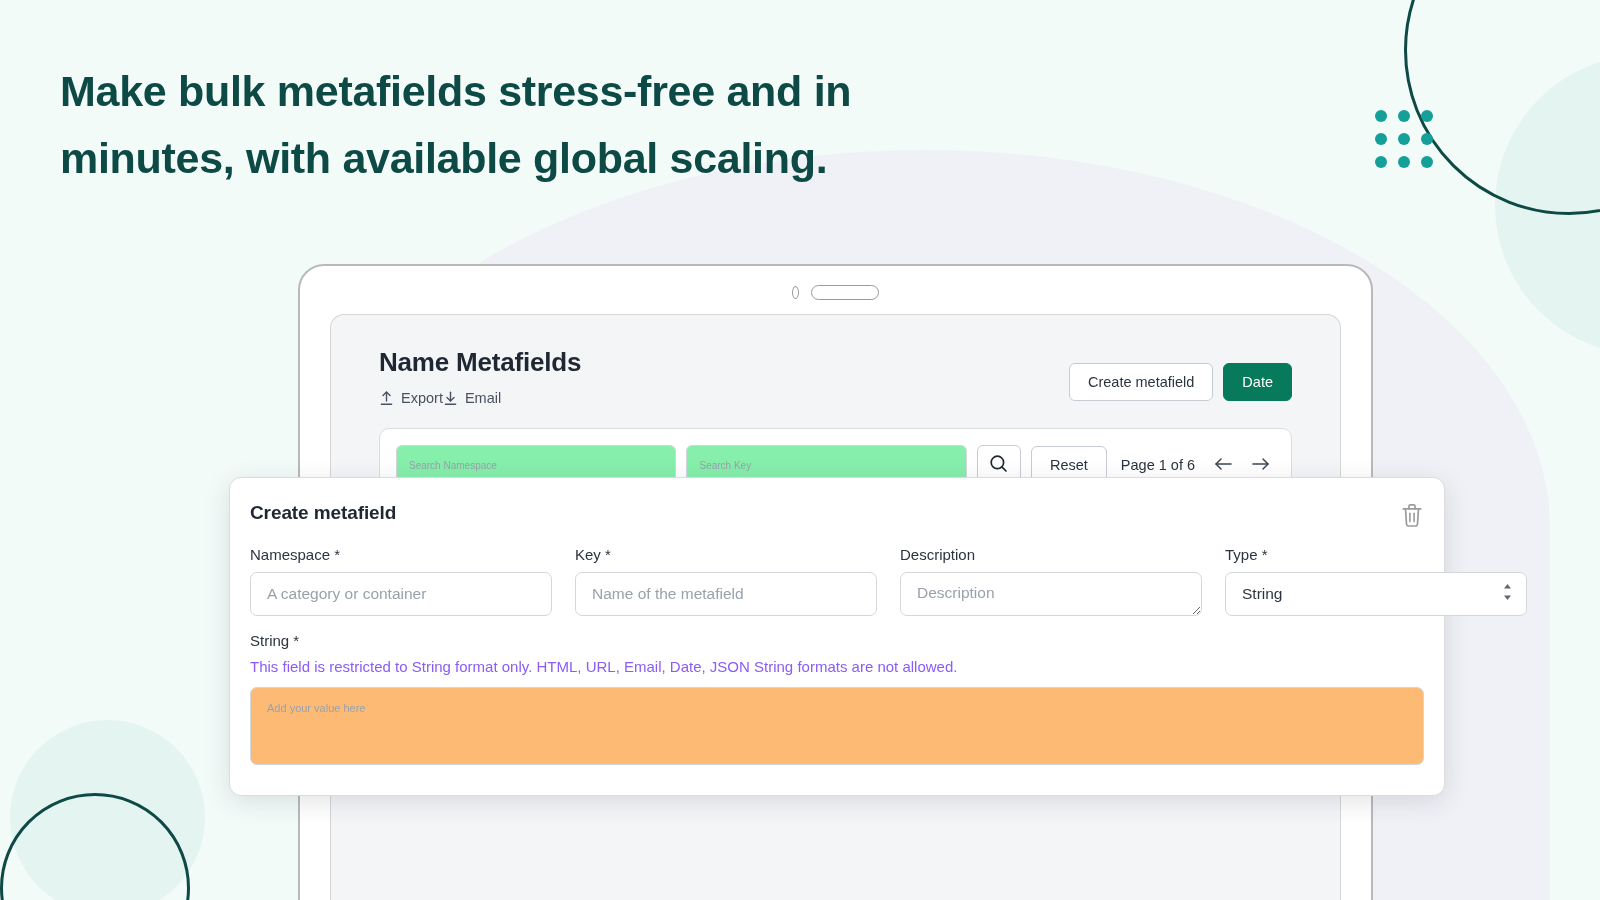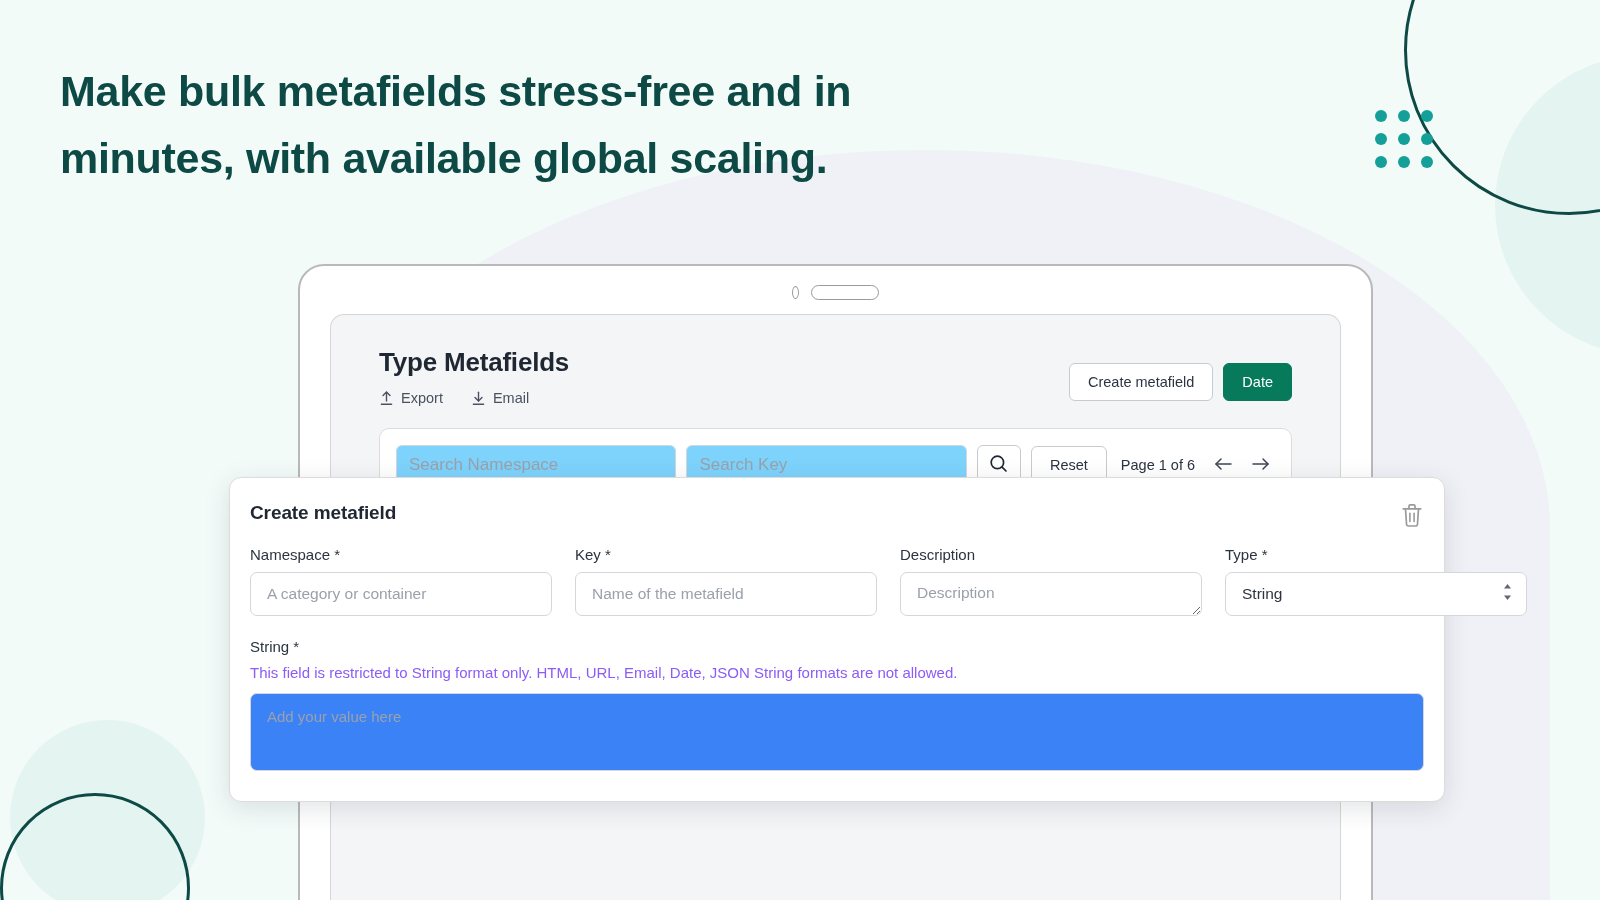--- a/index.html
+++ b/index.html
@@ -157,21 +157,20 @@
   }
 
   .app-head-row {
     display: flex;
     align-items: flex-start;
     justify-content: space-between;
   }
 
   .io-actions {
     display: flex;
-    gap: 28px;
     margin-top: 12px;
   }
   .io-action {
     display: flex;
     align-items: center;
     gap: 7px;
     font-size: 14.5px;
     color: #4a5260;
     cursor: pointer;
   }
@@ -210,23 +209,23 @@
     border-radius: 10px;
     padding: 16px;
     display: flex;
     align-items: center;
     gap: 10px;
   }
   .finput {
     height: 40px;
     border: 1px solid #d3d7dc;
     border-radius: 6px;
-    background: #7dd3fc;
+    background: #86efac;
     padding: 0 12px;
-    font-size: 17px;
+    font-size: 10px;
     font-family: "Liberation Sans", sans-serif;
     color: #2c3440;
   }
   .finput::placeholder { color: #9aa1ab; }
   .finput.ns { flex: 1 1 0; }
   .finput.key { flex: 1 1 0; }
 
   .icon-btn {
     width: 44px; height: 40px;
     border: 1px solid #c6cbd1;
@@ -367,35 +366,35 @@
 
   .select-wrap { position: relative; }
   .stepper {
     position: absolute;
     right: 14px;
     top: 50%;
     transform: translateY(-50%);
     pointer-events: none;
   }
 
-  .string-section { margin-top: 18px; }
+  .string-section { margin-top: 12px; }
   .string-help {
     font-size: 15px;
     color: #8b5cf6;
     margin-top: 8px;
     margin-bottom: 12px;
   }
   .value-area {
     width: 100%;
     height: 78px;
     border: 1px solid #d3d7dc;
     border-radius: 7px;
-    background: #3b82f6;
+    background: #fdba74;
     padding: 14px 16px;
-    font-size: 15px;
+    font-size: 11px;
     font-family: "Liberation Sans", sans-serif;
     color: #2c3440;
     resize: none;
   }
   .value-area::placeholder { color: #9aa1ab; }
 </style>
 </head>
 <body>
 
 <div class="bg-layer">
@@ -424,21 +423,21 @@
   <div class="device-notch">
     <div class="cam"></div>
     <div class="speaker"></div>
   </div>
 
   <div class="screen">
     <div class="screen-inner">
 
       <div class="app-head-row">
         <div>
-          <div class="app-title">Type Metafields</div>
+          <div class="app-title">Name Metafields</div>
           <div class="io-actions">
             <div class="io-action">
               <span>
                 <svg width="15" height="16" viewBox="0 0 15 16" fill="none">
                   <path d="M7.5 2.2V11" stroke="#4a5260" stroke-width="1.4" stroke-linecap="round"></path>
                   <path d="M4 5.6L7.5 2.1L11 5.6" stroke="#4a5260" stroke-width="1.4" stroke-linecap="round" stroke-linejoin="round"></path>
                   <path d="M2.4 14.2H12.6" stroke="#4a5260" stroke-width="1.4" stroke-linecap="round"></path>
                 </svg>
               </span>
               <span>Export</span>

